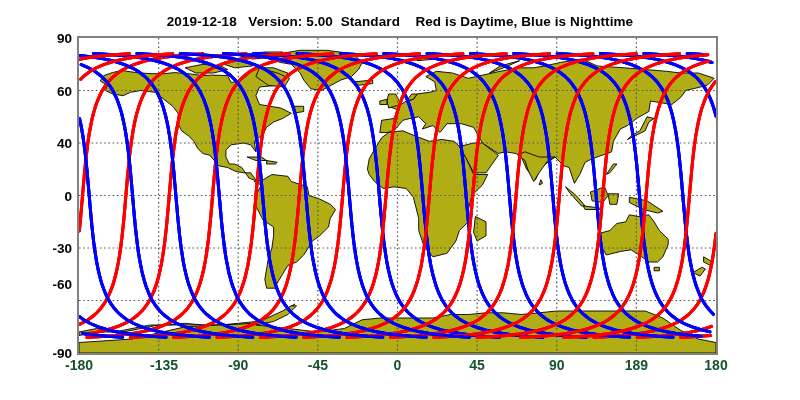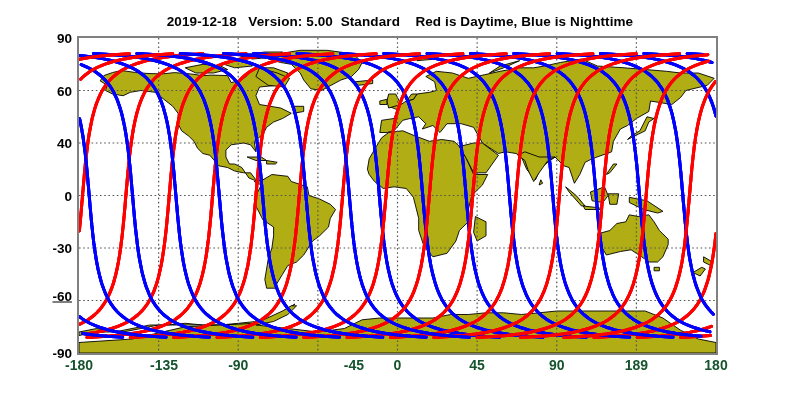--- a/index.html
+++ b/index.html
@@ -41,21 +41,21 @@
 <div id="root">
 
   <div id="chart-title">2019-12-18   Version: 5.00  Standard    Red is Daytime, Blue is Nighttime</div>
 
   <div id="y-axis">
       <div class="ytick" style="top: 2px;">90</div>
       <div class="ytick" style="top: 54.5px;">60</div>
       <div class="ytick" style="top: 107px;">40</div>
       <div class="ytick" style="top: 159.5px;">0</div>
       <div class="ytick" style="top: 212px;">-30</div>
-      <div class="ytick" style="top: 260px; text-decoration: underline;">-60</div>
+      <div class="ytick" style="top: 248px;">-60</div>
       <div class="ytick" style="top: 317px;">-90</div>
     </div>
 
   <div id="plot-frame">
     <div id="plot-inner">
         <svg width="639" height="317" viewBox="0 0 639 317">
           <g>
             <polygon points="21.2,42.9 24.8,37.6 33.6,34.5 42.5,32.5 56.6,34.5 69.0,35.5 83.2,35.9 95.5,34.6 111.5,35.9 123.9,37.6 132.7,37.1 148.6,37.6 152.2,44.6 162.8,42.0 168.1,37.6 175.2,29.8 194.6,29.8 208.8,35.0 205.3,42.0 198.2,47.3 180.5,49.0 176.9,57.7 180.5,66.5 201.7,70.0 212.3,75.3 203.5,80.5 194.6,84.0 187.6,89.3 184.0,96.3 175.2,103.3 176.9,113.8 171.6,106.8 164.6,105.0 152.2,106.8 146.9,112.0 146.9,119.0 150.4,126.0 155.7,126.0 162.8,129.5 169.9,140.0 178.7,143.5 182.3,143.5 176.9,141.8 171.6,134.8 164.6,134.8 155.7,133.0 148.6,129.5 139.8,127.8 130.9,117.3 123.9,115.5 118.6,110.3 115.0,103.3 109.7,98.0 102.6,92.8 99.1,85.7 99.1,75.3 93.8,68.3 84.9,61.3 76.1,54.3 61.9,52.5 51.3,54.3 44.2,57.7 33.6,56.0 26.5,52.5 28.3,47.3 21.2,42.9" fill="#b0ae14" stroke="#000000" stroke-width="0.9" stroke-linejoin="round"></polygon>
             <polygon points="189.3,21.0 199.9,15.8 221.2,12.3 247.7,12.3 274.3,15.8 283.1,24.5 279.6,31.5 272.5,38.5 261.9,42.0 242.4,52.5 231.8,50.8 224.7,42.0 221.2,35.0 212.3,26.3 201.7,24.5 189.3,21.0" fill="#b0ae14" stroke="#000000" stroke-width="0.9" stroke-linejoin="round"></polygon>
             <polygon points="106.2,29.8 123.9,26.3 141.6,28.0 148.6,31.5 134.5,35.0 116.8,35.0 106.2,29.8" fill="#b0ae14" stroke="#000000" stroke-width="0.9" stroke-linejoin="round"></polygon>
@@ -229,21 +229,21 @@
             <polyline points="144.6,15.6 160.4,16.4 174.4,17.5 186.5,19.0 196.8,20.6 205.5,22.5 212.8,24.5 218.9,26.6 224.2,28.8 228.6,31.0 232.5,33.3 235.9,35.7 238.8,38.0 241.4,40.5 243.7,42.9 245.7,45.3 247.5,47.8 249.1,50.3 250.6,52.8 252.0,55.3 253.2,57.8 254.3,60.3 255.3,62.9 256.3,65.4 257.2,68.0 258.0,70.5 258.7,73.1 259.4,75.6 260.1,78.2 260.7,80.8 261.3,83.3 261.8,85.9 262.3,88.5 262.8,91.0 263.2,93.6 263.7,96.2 264.1,98.8 264.5,101.4 264.8,103.9 265.2,106.5 265.5,109.1 265.9,111.7 266.2,114.3 266.5,116.9 266.8,119.5 267.0,122.1 267.3,124.6 267.6,127.2 267.8,129.8 268.1,132.4 268.3,135.0 268.6,137.6 268.8,140.2 269.0,142.8 269.3,145.4 269.5,148.0 269.7,150.6 269.9,153.2 270.1,155.8 270.4,158.4 270.6,161.0 270.8,163.6 271.0,166.1 271.3,168.7 271.5,171.3 271.7,173.9 271.9,176.5 272.2,179.1 272.4,181.7 272.7,184.3 272.9,186.9 273.2,189.5 273.5,192.1 273.7,194.7 274.0,197.3 274.3,199.8 274.6,202.4 274.9,205.0 275.3,207.6 275.6,210.2 276.0,212.8 276.4,215.4 276.8,217.9 277.2,220.5 277.6,223.1 278.1,225.7 278.6,228.3 279.1,230.8 279.7,233.4 280.3,236.0 280.9,238.5 281.6,241.1 282.4,243.6 283.1,246.2 284.0,248.7 284.9,251.3 285.9,253.8 287.0,256.3 288.2,258.9 289.5,261.4 290.9,263.9 292.5,266.4 294.3,268.8 296.2,271.3 298.4,273.7 300.9,276.2 303.7,278.5 306.9,280.9 310.6,283.2 314.9,285.5 319.8,287.7 325.7,289.8 332.5,291.9 340.7,293.8 350.4,295.5 361.9,297.0 375.3,298.3 390.5,299.2" fill="none" stroke="#0000ff" stroke-width="3" stroke-linecap="round" stroke-linejoin="round"></polyline>
           </g>
         </svg>
       </div>
   </div>
 
   <div id="x-axis">
       <div class="xtick" style="left: 2px;">-180</div>
       <div class="xtick" style="left: 87px;">-135</div>
       <div class="xtick" style="left: 161.25px;">-90</div>
-      <div class="xtick" style="left: 240.875px; margin-left: 36px;">-45</div>
+      <div class="xtick" style="left: 240.875px;">-45</div>
       <div class="xtick" style="left: 320.5px;">0</div>
       <div class="xtick" style="left: 400.125px;">45</div>
       <div class="xtick" style="left: 479.75px;">90</div>
       <div class="xtick" style="left: 559.375px;">189</div>
       <div class="xtick" style="left: 639px;">180</div>
     </div>
 
 </div>
 
 </body></html>

